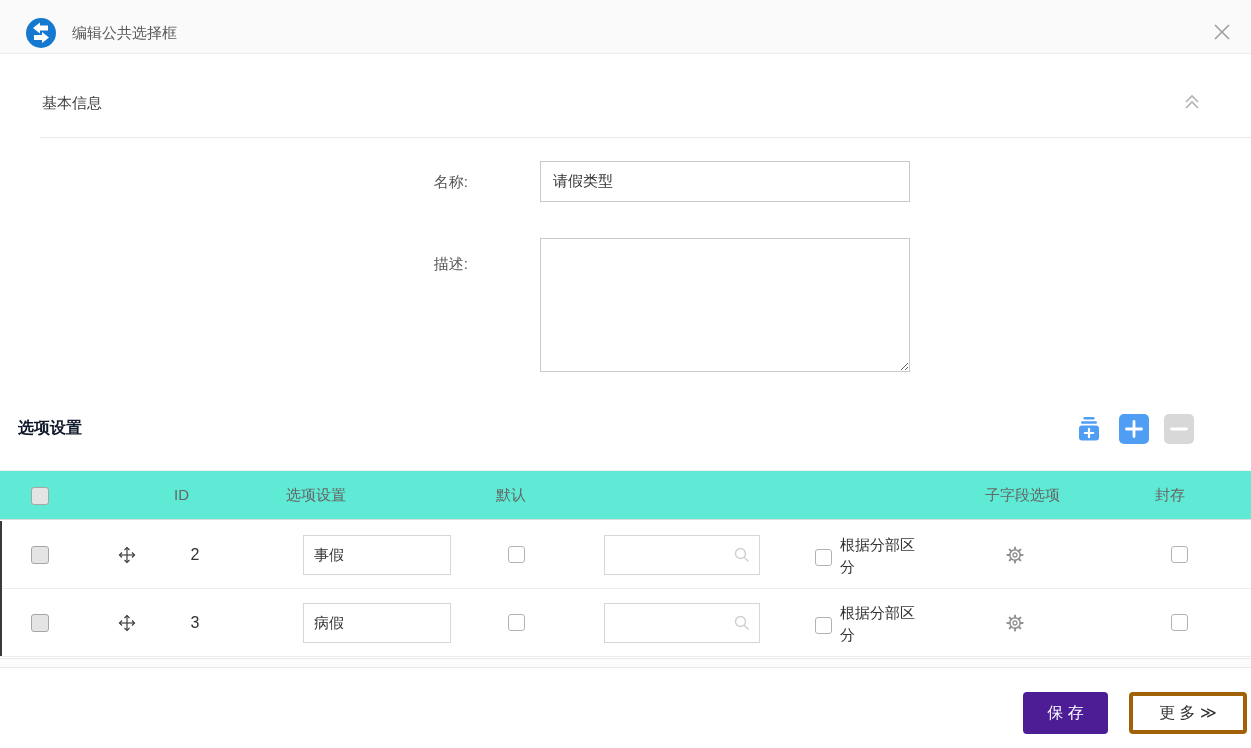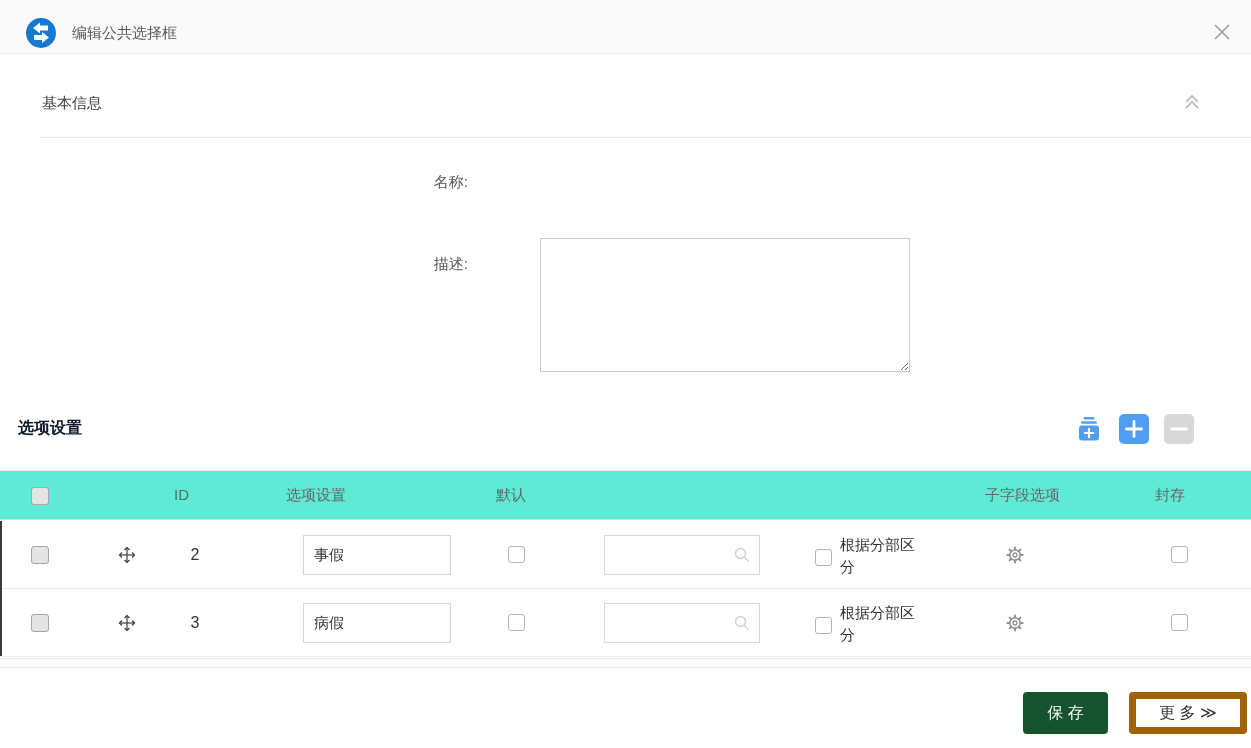--- a/index.html
+++ b/index.html
@@ -50,22 +50,22 @@
   
   .th-select { left:31px; top:16px; }
   .th-id { left:174px; }
   .th-text { left:286px; }
   .th-default { left:496px; }
   .th-docdir { left:585px; }
   .th-subfield { left:985px; }
   .th-seal { left:1155px; }
   .hscroll { position:absolute; left:0; right:0; top:658px; height:10px; background:#fcfcfc; border-top:1px solid #e9e9e9; border-bottom:1px solid #e9e9e9; cursor:default; }
   
-  .btn-save { position:absolute; left:1023px; top:692px; width:85px; height:42px; background:#14532d; color:#fff; font-size:16px; border:none; border-radius:4px; cursor:pointer; font-family:inherit; }
-  .btn-more { position:absolute; left:1129px; top:692px; width:118px; height:42px; background:#fff; color:#333; font-size:16px; border:7px solid #a16207; border-radius:4px; cursor:pointer; font-family:inherit; }
+  .btn-save { position:absolute; left:1023px; top:692px; width:85px; height:42px; background:#4c1d95; color:#fff; font-size:16px; border:none; border-radius:4px; cursor:pointer; font-family:inherit; }
+  .btn-more { position:absolute; left:1129px; top:692px; width:118px; height:42px; background:#fff; color:#333; font-size:16px; border:4px solid #a16207; border-radius:4px; cursor:pointer; font-family:inherit; }
 </style>
 </head>
 <body>
 
 <div id="dialog">
 
   <div class="hdr">
     <span class="hdr-icon">
       <svg width="30" height="30" viewBox="0 0 30 30">
         <circle cx="15" cy="15" r="15" fill="#1679d0"></circle>
@@ -87,20 +87,21 @@
   <div class="sec-basic-title">基本信息</div>
   <button class="collapse-btn">
     <svg width="22" height="22" viewBox="0 0 22 22" fill="none" stroke="#b3b3b3" stroke-width="1.6">
       <polyline points="5,11 11,5 17,11"></polyline>
         <polyline points="5,17 11,11 17,17"></polyline>
     </svg>
   </button>
   <div class="divider"></div>
 
   <div class="form-label lbl-name">名称:</div>
+  <input class="inp-name" type="text" value="请假类型" style="">
 
   <div class="form-label lbl-desc">描述:</div>
   <textarea class="txt-desc" style=""></textarea>
 
   <div class="opt-title">选项设置</div>
 
   <div class="toolbar">
     <button class="tool-btn">
       <svg width="30" height="30" viewBox="0 0 30 30">
         <rect x="9.5" y="3" width="11" height="2.6" rx="1.3" fill="#4f9ef3"></rect>

